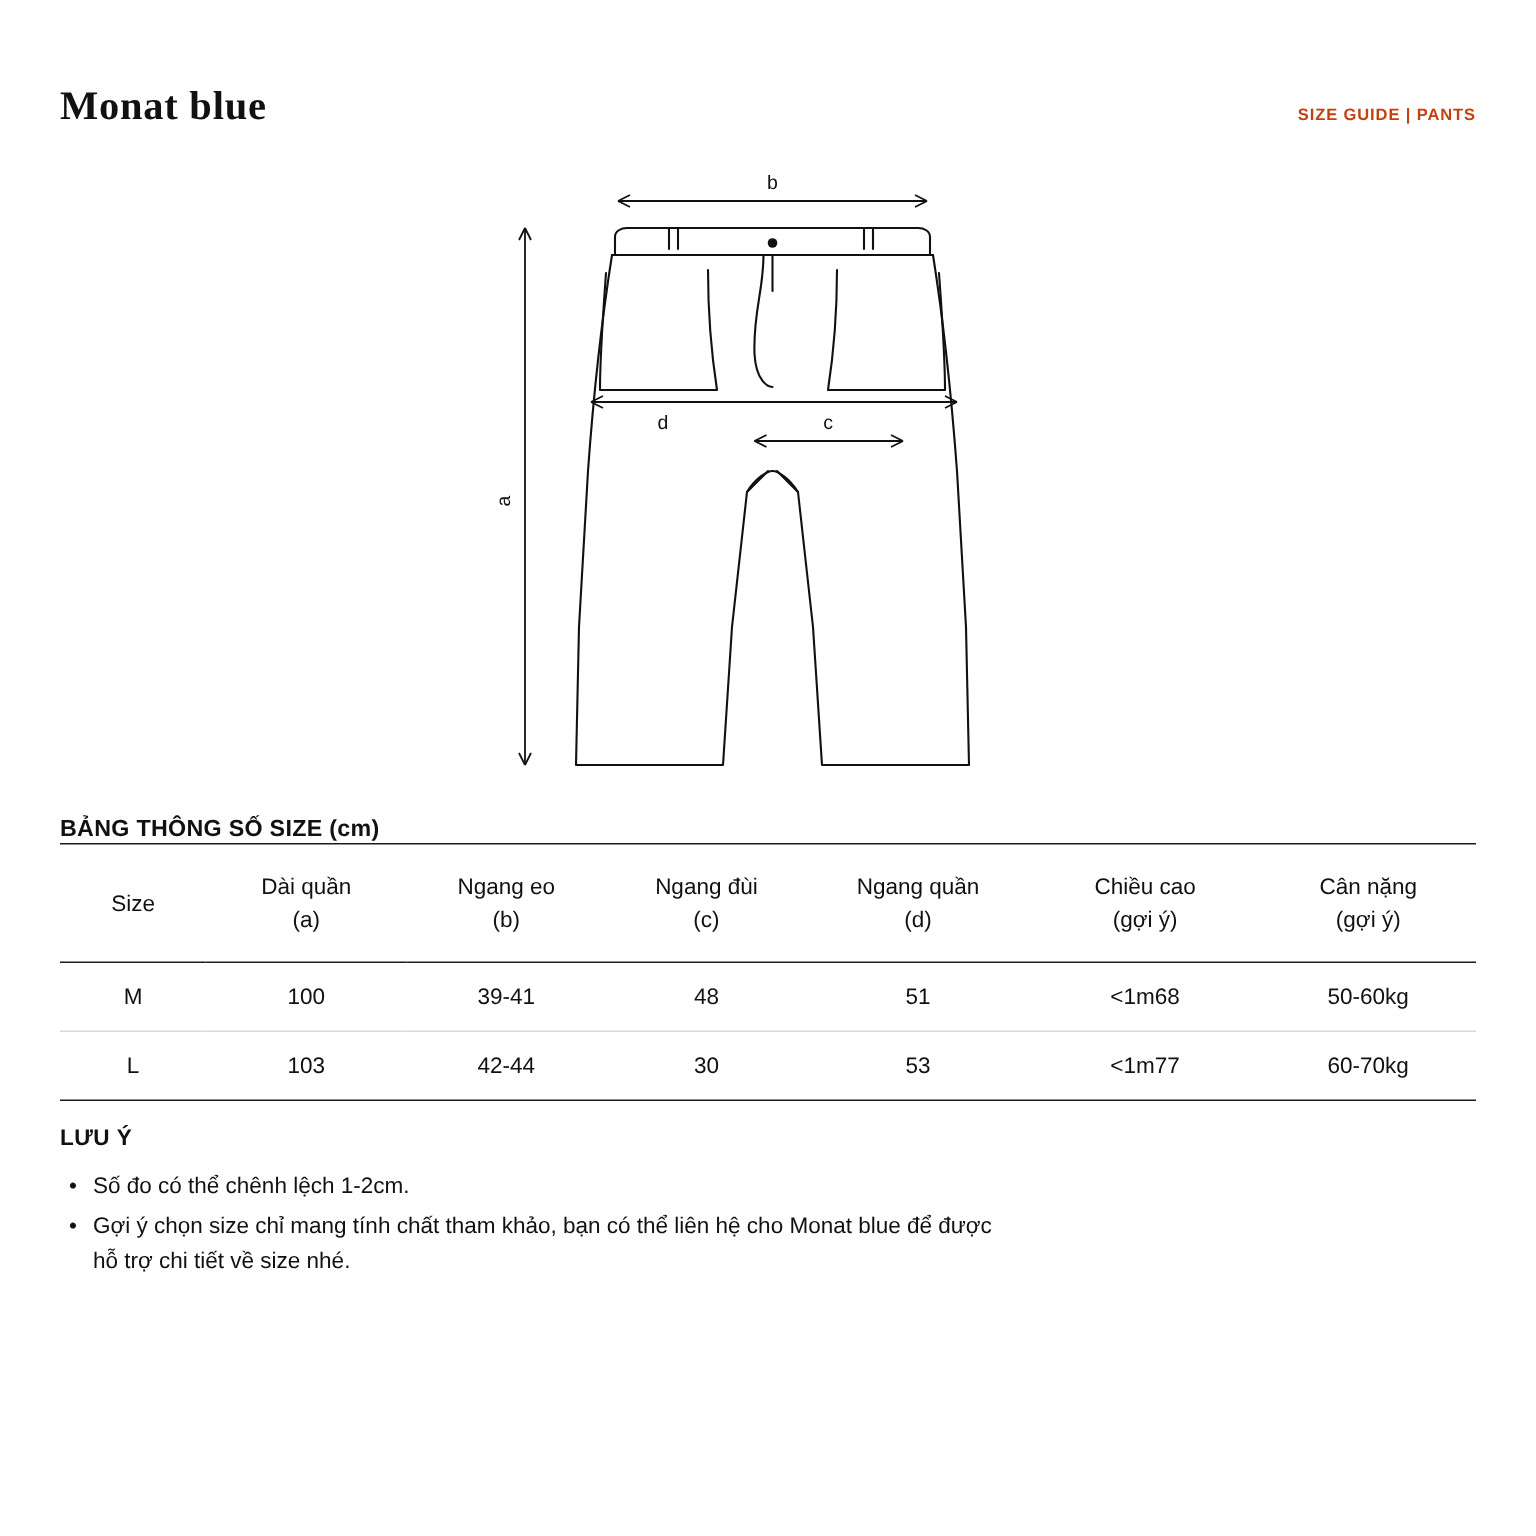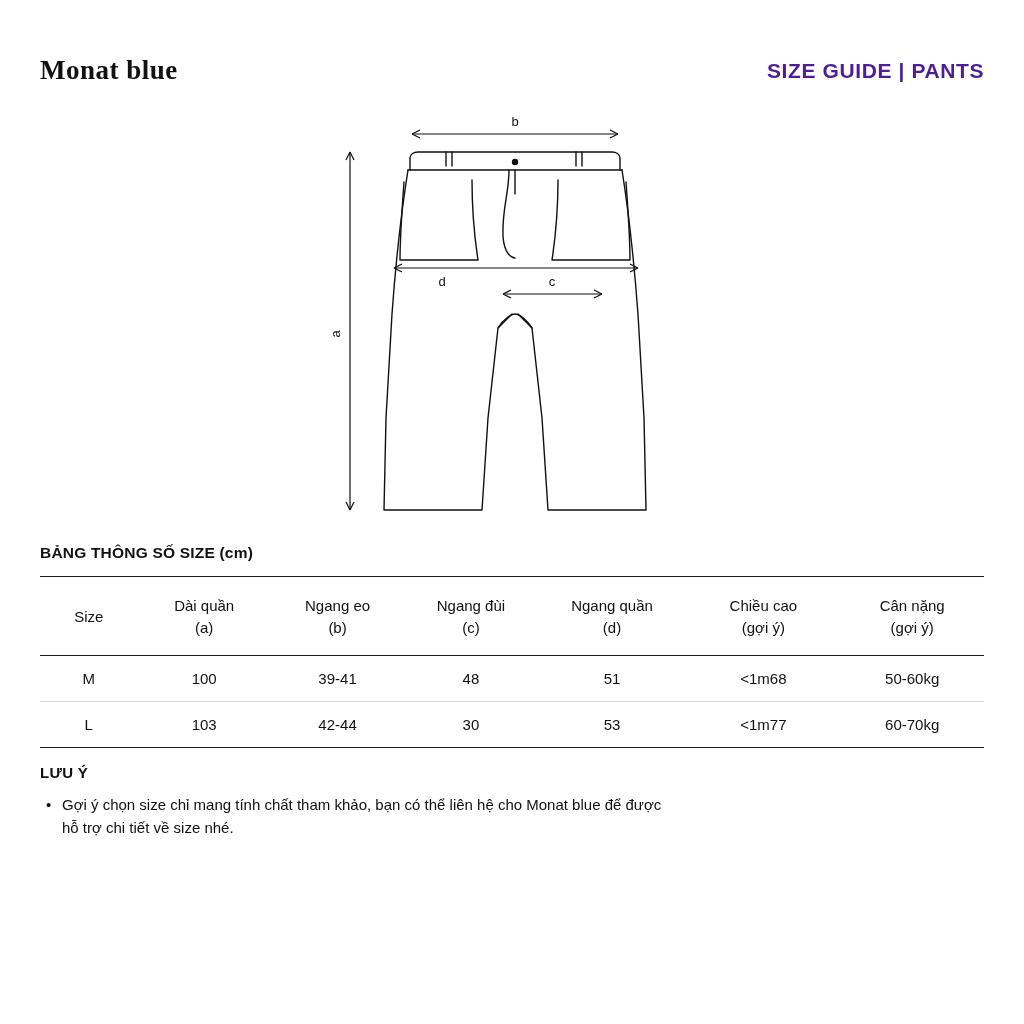--- a/index.html
+++ b/index.html
@@ -25,42 +25,42 @@
     gap: 32px;
   }
   .brand {
     font-family: "Liberation Serif", serif;
     font-weight: bold;
     font-size: 27px;
     letter-spacing: 0.5px;
     color: #111;
   }
   .header-right {
-    font-size: 21px;
+    font-size: 11px;
     font-weight: bold;
     letter-spacing: 0.6px;
-    color: #4c1d95;
+    color: #c2410c;
     padding-bottom: 3px;
   }
 
   
   .diagram-wrap {
     position: relative;
     height: 420px;
     margin-top: 22px;
   }
   .diagram-wrap svg { display: block; margin: 0 auto; }
 
   
   .table-title {
     font-size: 15.5px;
     font-weight: bold;
     letter-spacing: 0.2px;
     margin-top: 16px;
-    margin-bottom: 14px;
+    margin-bottom: 0;
   }
   .rule { height: 1px; background: #1c1c1c; width: 100%; }
 
   table.size-table {
     width: 100%;
     border-collapse: collapse;
     table-layout: fixed;
   }
   table.size-table th,
   table.size-table td {
@@ -248,17 +248,18 @@
           <td>60-70kg</td>
         </tr>
       </tbody>
     </table>
     <div class="rule"></div>
   </div>
 
   <div class="notes">
     <div class="notes-title">LƯU Ý</div>
     <ul>
+      <li>Số đo có thể chênh lệch 1-2cm.</li>
       <li>Gợi ý chọn size chỉ mang tính chất tham khảo, bạn có thể liên hệ cho Monat blue để được hỗ trợ chi tiết về size nhé.</li>
     </ul>
   </div>
 
 </div>
 
 </body></html>

